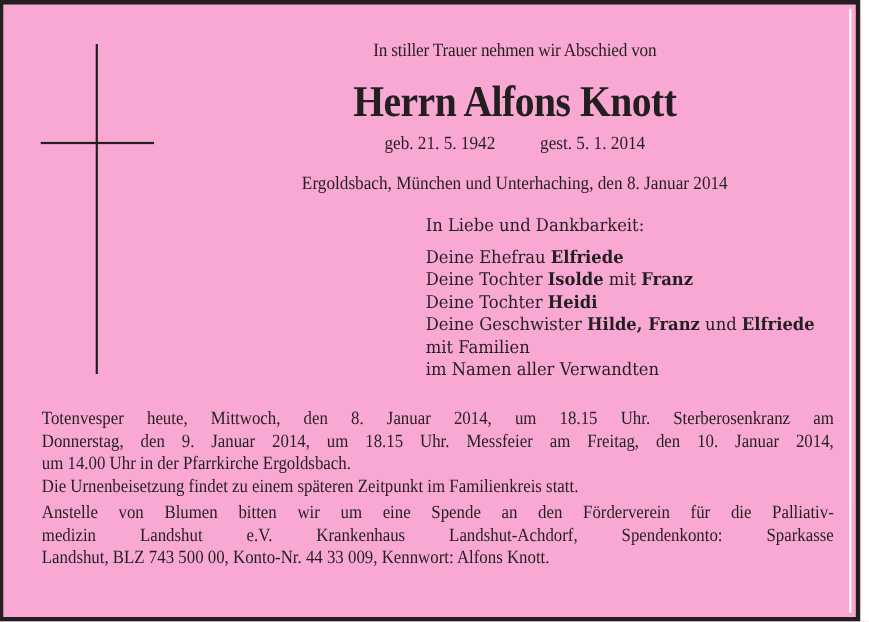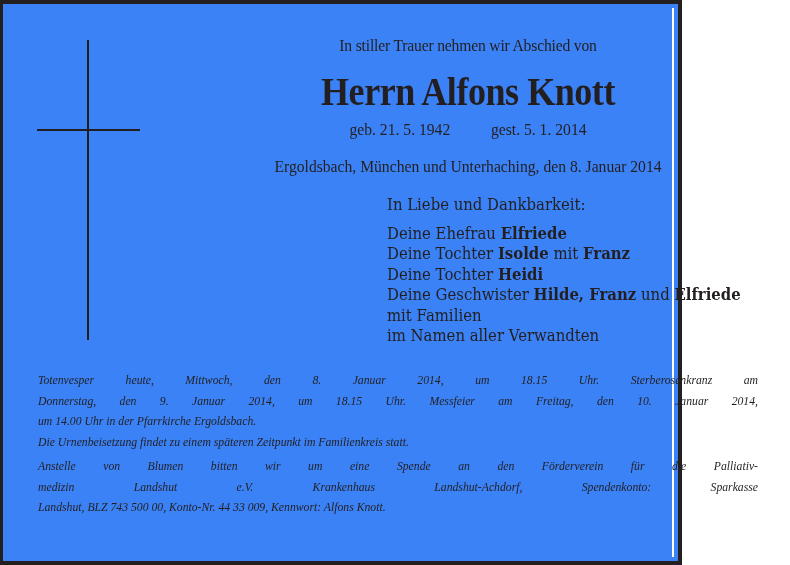--- a/index.html
+++ b/index.html
@@ -11,27 +11,27 @@
       width: 790px;
       height: 565px;
       position: relative;
       overflow: hidden;
       font-family: "Liberation Serif", "DejaVu Serif", serif;
       color: #231f20;
     }
     .frame {
       position: absolute;
       left: 0; top: 0;
-      width: 682px; height: 565px;
+      width: 782px; height: 565px;
       box-sizing: border-box;
       border-top: 4px solid #231f20;
       border-left: 3px solid #231f20;
       border-right: 4px solid #231f20;
       border-bottom: 4px solid #231f20;
-      background: #3b82f6;
+      background: #f9a8d4;
     }
     .inner-edge {
       position: absolute;
       left: 3px; top: 4px; right: 4px; bottom: 4px;
       border-right: 2px solid #ffffff;
     }
     .cross-v {
       position: absolute;
       left: 84px; top: 36px;
       width: 2px; height: 300px;
@@ -81,24 +81,23 @@
       white-space: nowrap;
       font-family: "DejaVu Serif", "Liberation Serif", serif;
       transform-origin: left top;
       transform: scaleX(0.93);
     }
     .family .thanks { margin-bottom: 8px; }
     .family b { font-weight: bold; }
     .para {
       position: absolute;
       left: 35px; width: 720px;
-      font-size: 13px;
+      font-size: 17px;
       line-height: 20.5px;
       text-align: justify;
-      font-style: italic;
     }
     .para .ln {
       display: block;
       text-align: justify;
       text-align-last: justify;
       white-space: nowrap;
       transform-origin: left top;
     }
     .para .ln.last { text-align-last: left; }
     .p1 { top: 366px; }

